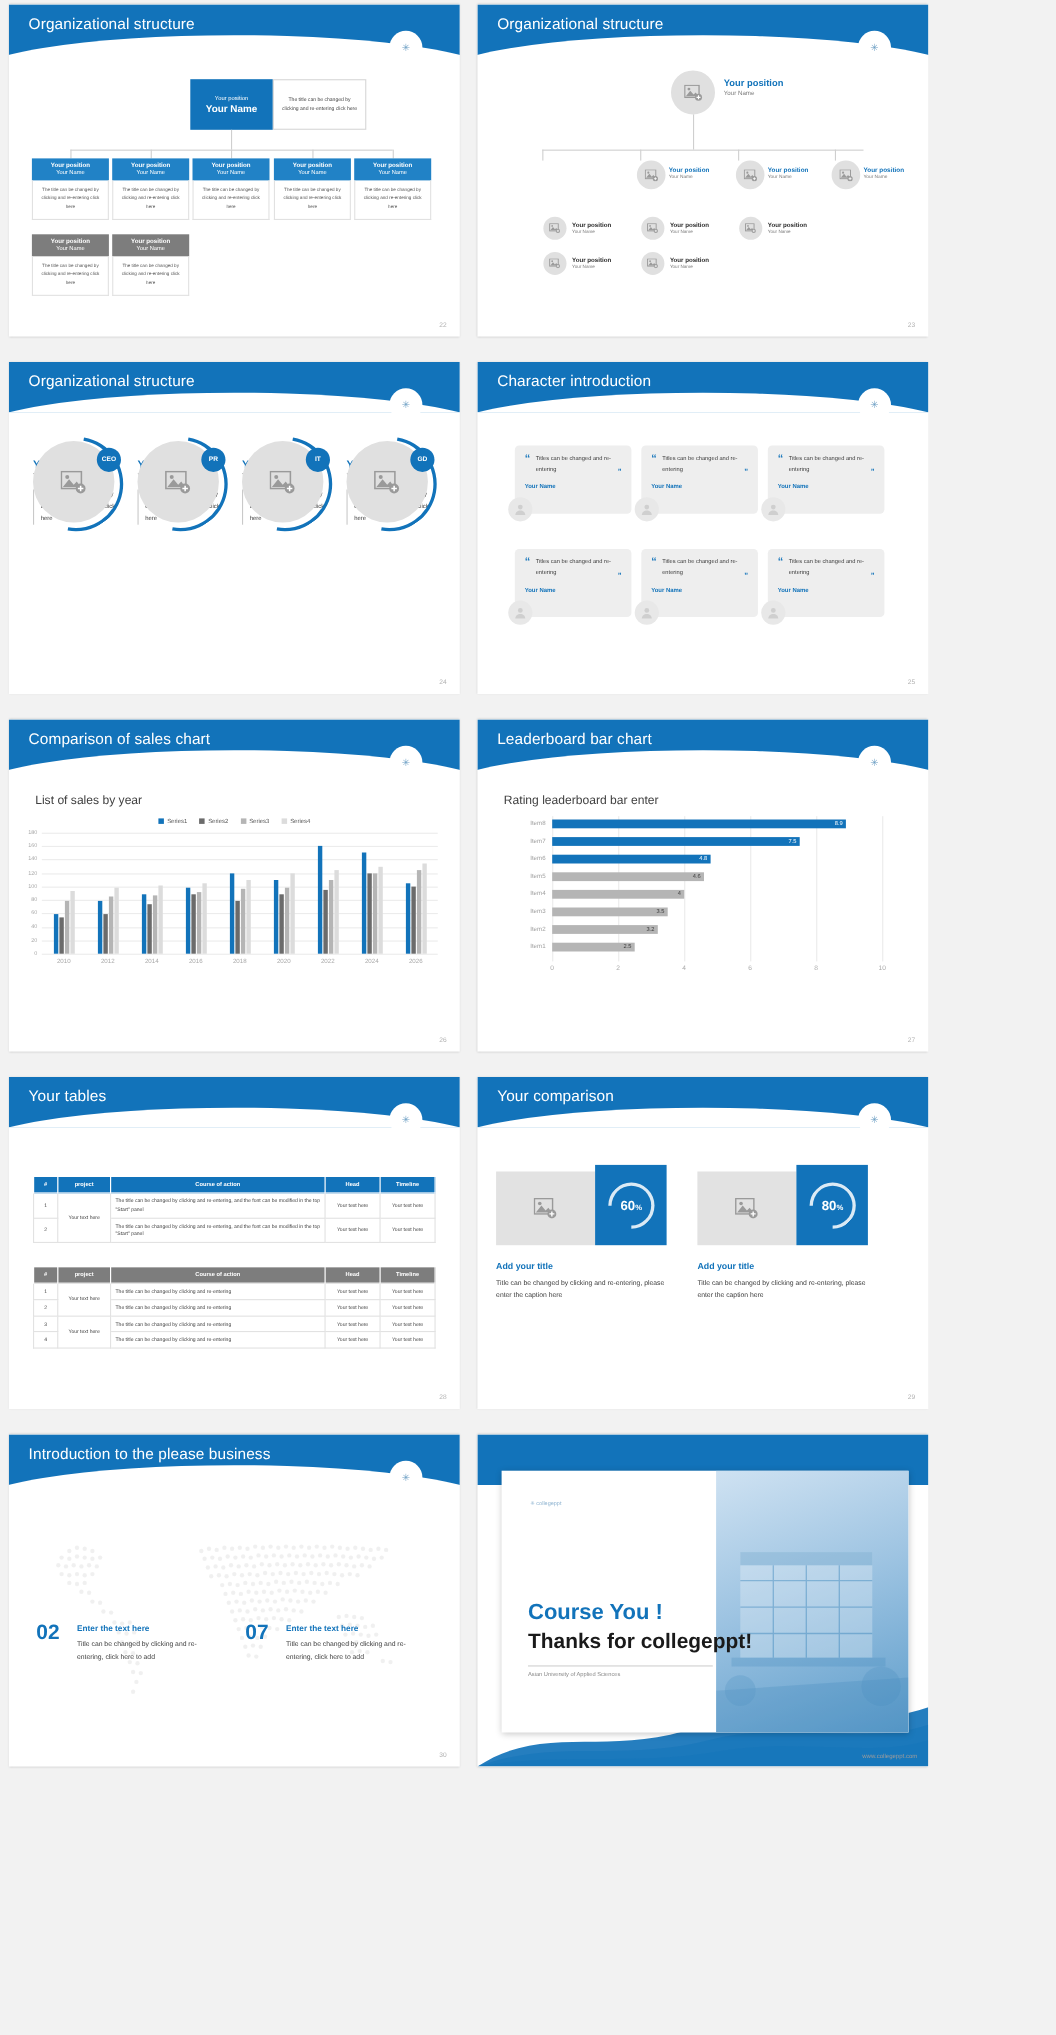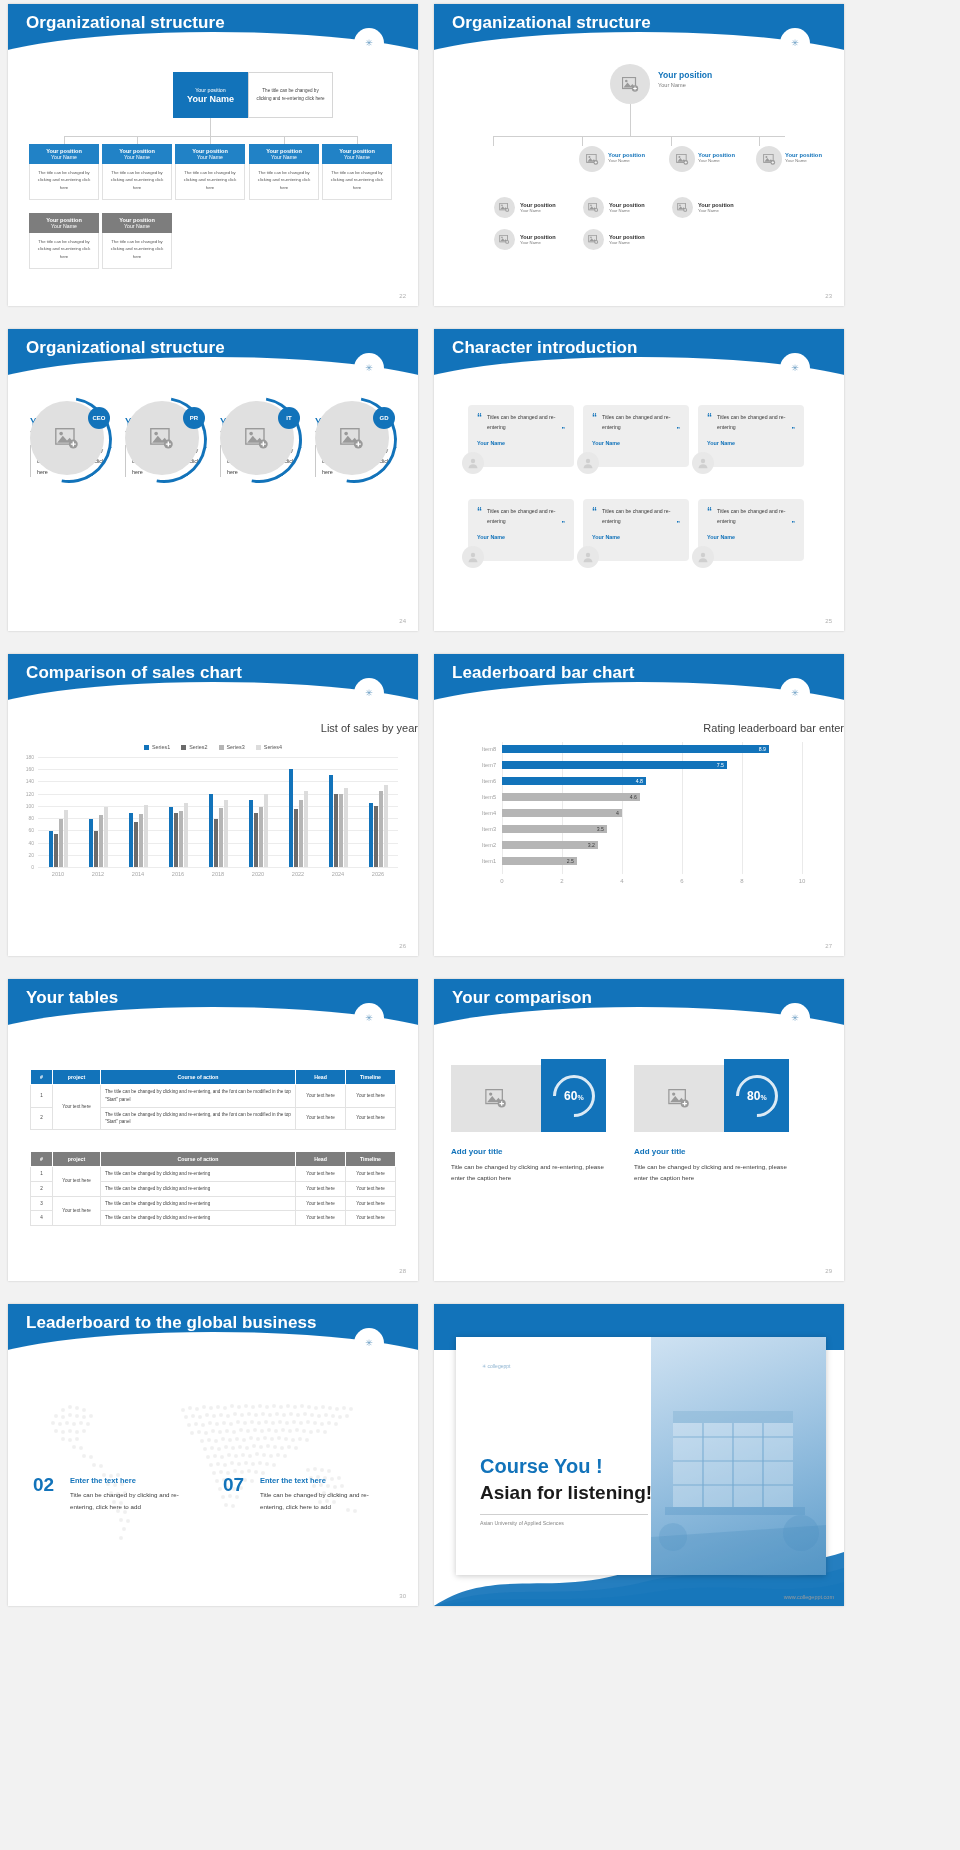--- a/index.html
+++ b/index.html
@@ -26,21 +26,21 @@
   }
   
   .banner { position:absolute; left:0; top:0; width:100%; height:46px; overflow:hidden; }
   .banner .bg { position:absolute; left:0; top:0; width:100%; height:46px; background:#1273ba; }
   .banner .curve {
     position:absolute; left:-10%; top:28px; width:120%; height:40px;
     background:#fff; border-radius:50% 50% 0 0 / 100% 100% 0 0;
   }
   .slide-title {
     position:absolute; left:18px; top:9px; z-index:3;
-    color:#fff; font-size:17px; font-weight:bold; letter-spacing:.1px;
+    color:#fff; font-size:14px; font-weight:normal; letter-spacing:.1px;
   }
   .pnum { position:absolute; right:12px; bottom:7px; font-size:6px; color:#b0b0b0; }
   .logo-badge{
     position:absolute; right:34px; top:24px; width:30px; height:30px;
     border-radius:50%; background:#fff; z-index:2;
     display:flex; align-items:center; justify-content:center;
   }
   .logo-badge .spark{ font-size:9px; color:#6d9fc4; line-height:1; }
 
   
@@ -77,21 +77,21 @@
 
   
   .qcard{ position:absolute; width:106px; height:62px; background:#eeeeee; border-radius:4px; padding:8px 9px; }
   .qmark{ color:#1273ba; font-weight:bold; font-size:10px; line-height:1; }
   .qtext{ font-size:5.2px; color:#3a3a3a; line-height:1.9; }
   .qname{ color:#1273ba; font-size:5.4px; font-weight:bold; margin-top:7px; }
   .qav{ position:absolute; width:22px; height:22px; border-radius:50%; background:#e8e8e8;
         display:flex; align-items:center; justify-content:center; }
 
   
-  .chart-title{ position:absolute; width:100%; text-align:right; font-size:11px; color:#404040; }
+  .chart-title{ position:absolute; width:100%; text-align:left; font-size:11px; color:#404040;margin-left:24px; }
   .legend{ position:absolute; width:100%; display:flex; justify-content:center; gap:11px; font-size:5.4px; color:#555; }
   .legend span.k{ display:inline-block; width:5px; height:5px; margin-right:3px; vertical-align:middle; }
   .bars{ position:absolute; display:flex; align-items:flex-end; }
   .grp{ display:flex; align-items:flex-end; gap:1px; }
   .bar{ width:4px; }
   .ytick{ position:absolute; font-size:5px; color:#a8a8a8; text-align:right; width:14px; }
   .gline{ position:absolute; height:1px; background:#ececec; }
   .xtick{ position:absolute; font-size:5.6px; color:#a8a8a8; text-align:center; width:30px; }
   .lb-lbl{ position:absolute; font-size:5.6px; color:#a0a0a0; width:24px; text-align:right; }
   .lb-bar{ position:absolute; height:8px; display:flex; align-items:center; justify-content:flex-end; }
@@ -885,21 +885,21 @@
   </div>
 
   <div class="slide">
     <div class="banner">
         <div class="bg"></div>
         <div class="curve"></div>
       </div>
     <div class="logo-badge">
         <span class="spark">✳</span>
       </div>
-    <div class="slide-title">Leaderboard to the global business</div>
+    <div class="slide-title">Introduction to the please business</div>
 
     <svg class="map" viewBox="0 0 410 256">
       <g fill="#e3e3e3">
         <circle cx="55" cy="60" r="2"></circle>
           <circle cx="62" cy="57" r="2"></circle>
           <circle cx="69" cy="58" r="2"></circle>
           <circle cx="76" cy="60" r="2"></circle>
         <circle cx="48" cy="66" r="2"></circle>
           <circle cx="55" cy="67" r="2"></circle>
           <circle cx="62" cy="65" r="2"></circle>
@@ -1170,20 +1170,20 @@
           <rect x="14" y="170" width="140" height="8" fill="#3f86ba" opacity=".45"></rect>
           <path d="M0 200 L175 188 L175 238 L0 238 Z" fill="#2e7cb3" opacity=".35"></path>
           <g fill="#2e7cb3" opacity=".3">
               <circle cx="22" cy="200" r="14"></circle>
               <circle cx="150" cy="196" r="18"></circle>
             </g>
         </svg>
       </div>
       <div class="ty-logo">✳ <span>collegeppt</span></div>
       <div class="ty-h1">Course You !</div>
-      <div class="ty-h2">Asian for listening!</div>
+      <div class="ty-h2">Thanks for collegeppt!</div>
       <div class="ty-rule"></div>
       <div class="ty-sub">Asian University of Applied Sciences</div>
     </div>
     <div class="ty-foot">www.collegeppt.com</div>
   </div>
 
 </div>
 
 </body></html>

